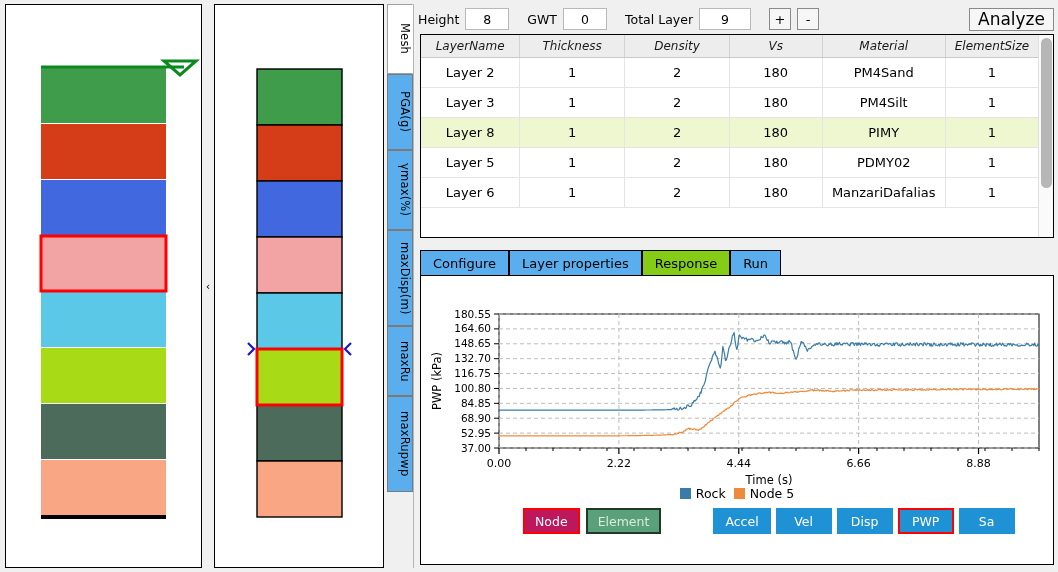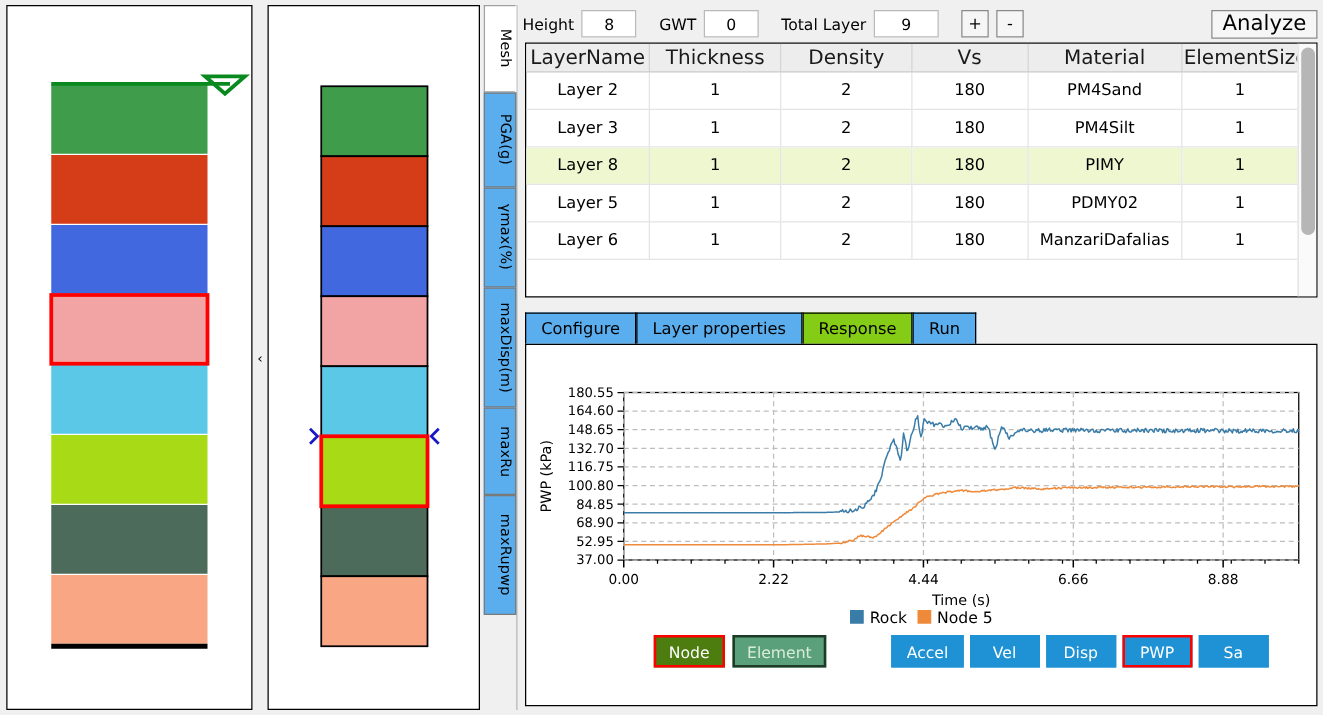--- a/index.html
+++ b/index.html
@@ -117,25 +117,26 @@
     overflow: hidden;
   }
   table.layers {
     border-collapse: collapse;
     width: 100%;
     table-layout: fixed;
   }
   table.layers th {
     background: #ededed;
     font-weight: normal;
-    font-size: 16px;
+    font-size: 12px;
     height: 22px;
     border-right: 1px solid #d3d3d3;
     border-bottom: 1px solid #c8c8c8;
     color: #1a1a1a;
+    font-style: italic;
   }
   table.layers th:last-child { border-right: none; text-align: center; }
   table.layers td {
     height: 30px;
     text-align: center;
     font-size: 13px;
     border-right: 1px solid #e4e4e4;
     border-bottom: 1px solid #e4e4e4;
     color: #000;
     white-space: nowrap;
@@ -445,21 +446,21 @@
           <span class="legend-swatch" style="background: rgb(58, 124, 168);"></span>
           <span>Rock</span>
         </div>
         <div class="legend-item">
           <span class="legend-swatch" style="background: rgb(239, 138, 58);"></span>
           <span>Node 5</span>
         </div>
       </div>
     <div class="btn-row" id="btn-row">
         <div style="display: flex; gap: 6px; margin-left: 102px;">
-          <div class="rbtn" style="background: #4d7c0f; border-color: rgb(255, 0, 0); color: rgb(255, 255, 255); text-align: center;">
+          <div class="rbtn" style="background: #be185d; border-color: rgb(255, 0, 0); color: rgb(255, 255, 255); text-align: center;">
             <span>Node</span>
           </div>
           <div class="rbtn" style="background: rgb(90, 160, 122); border-color: rgb(29, 59, 39); color: rgb(217, 236, 217);">
             <span>Element</span>
           </div>
         </div>
         <div style="display: flex; gap: 5px; margin-left: 52px;">
           <div class="rbtn" style="background: rgb(30, 146, 212); border-color: rgb(30, 146, 212); color: rgb(255, 255, 255);">
             <span>Accel</span>
           </div>

